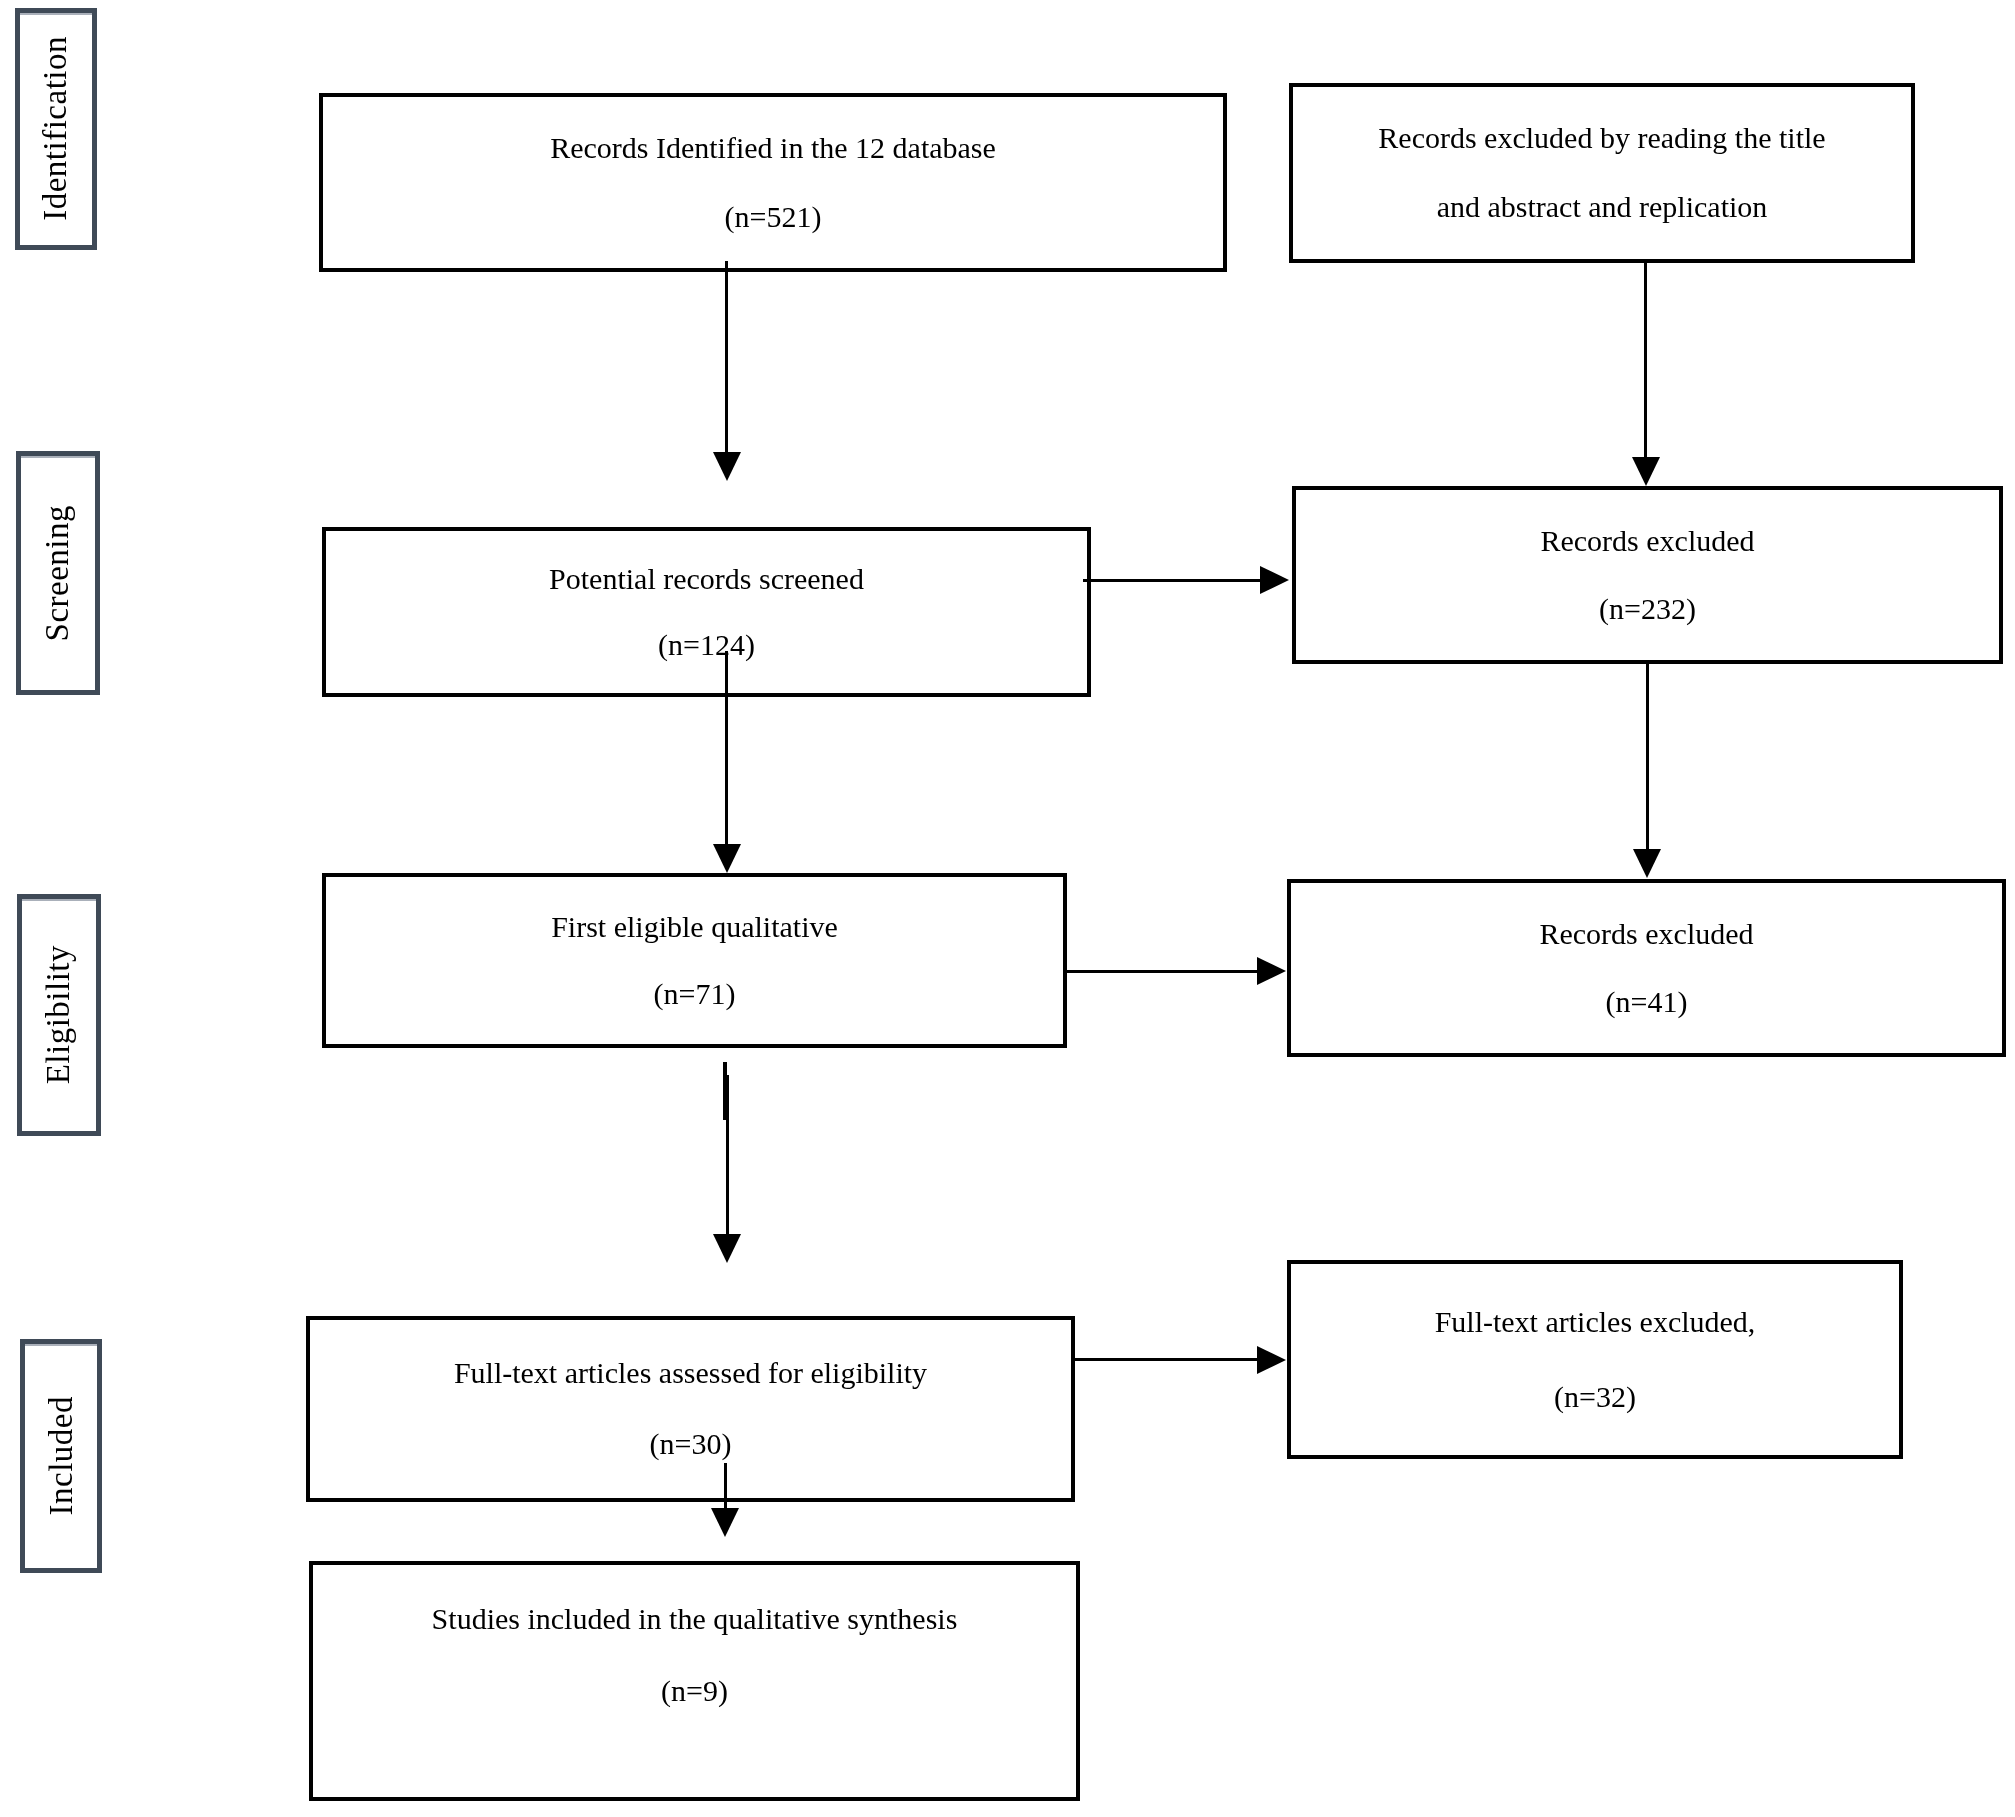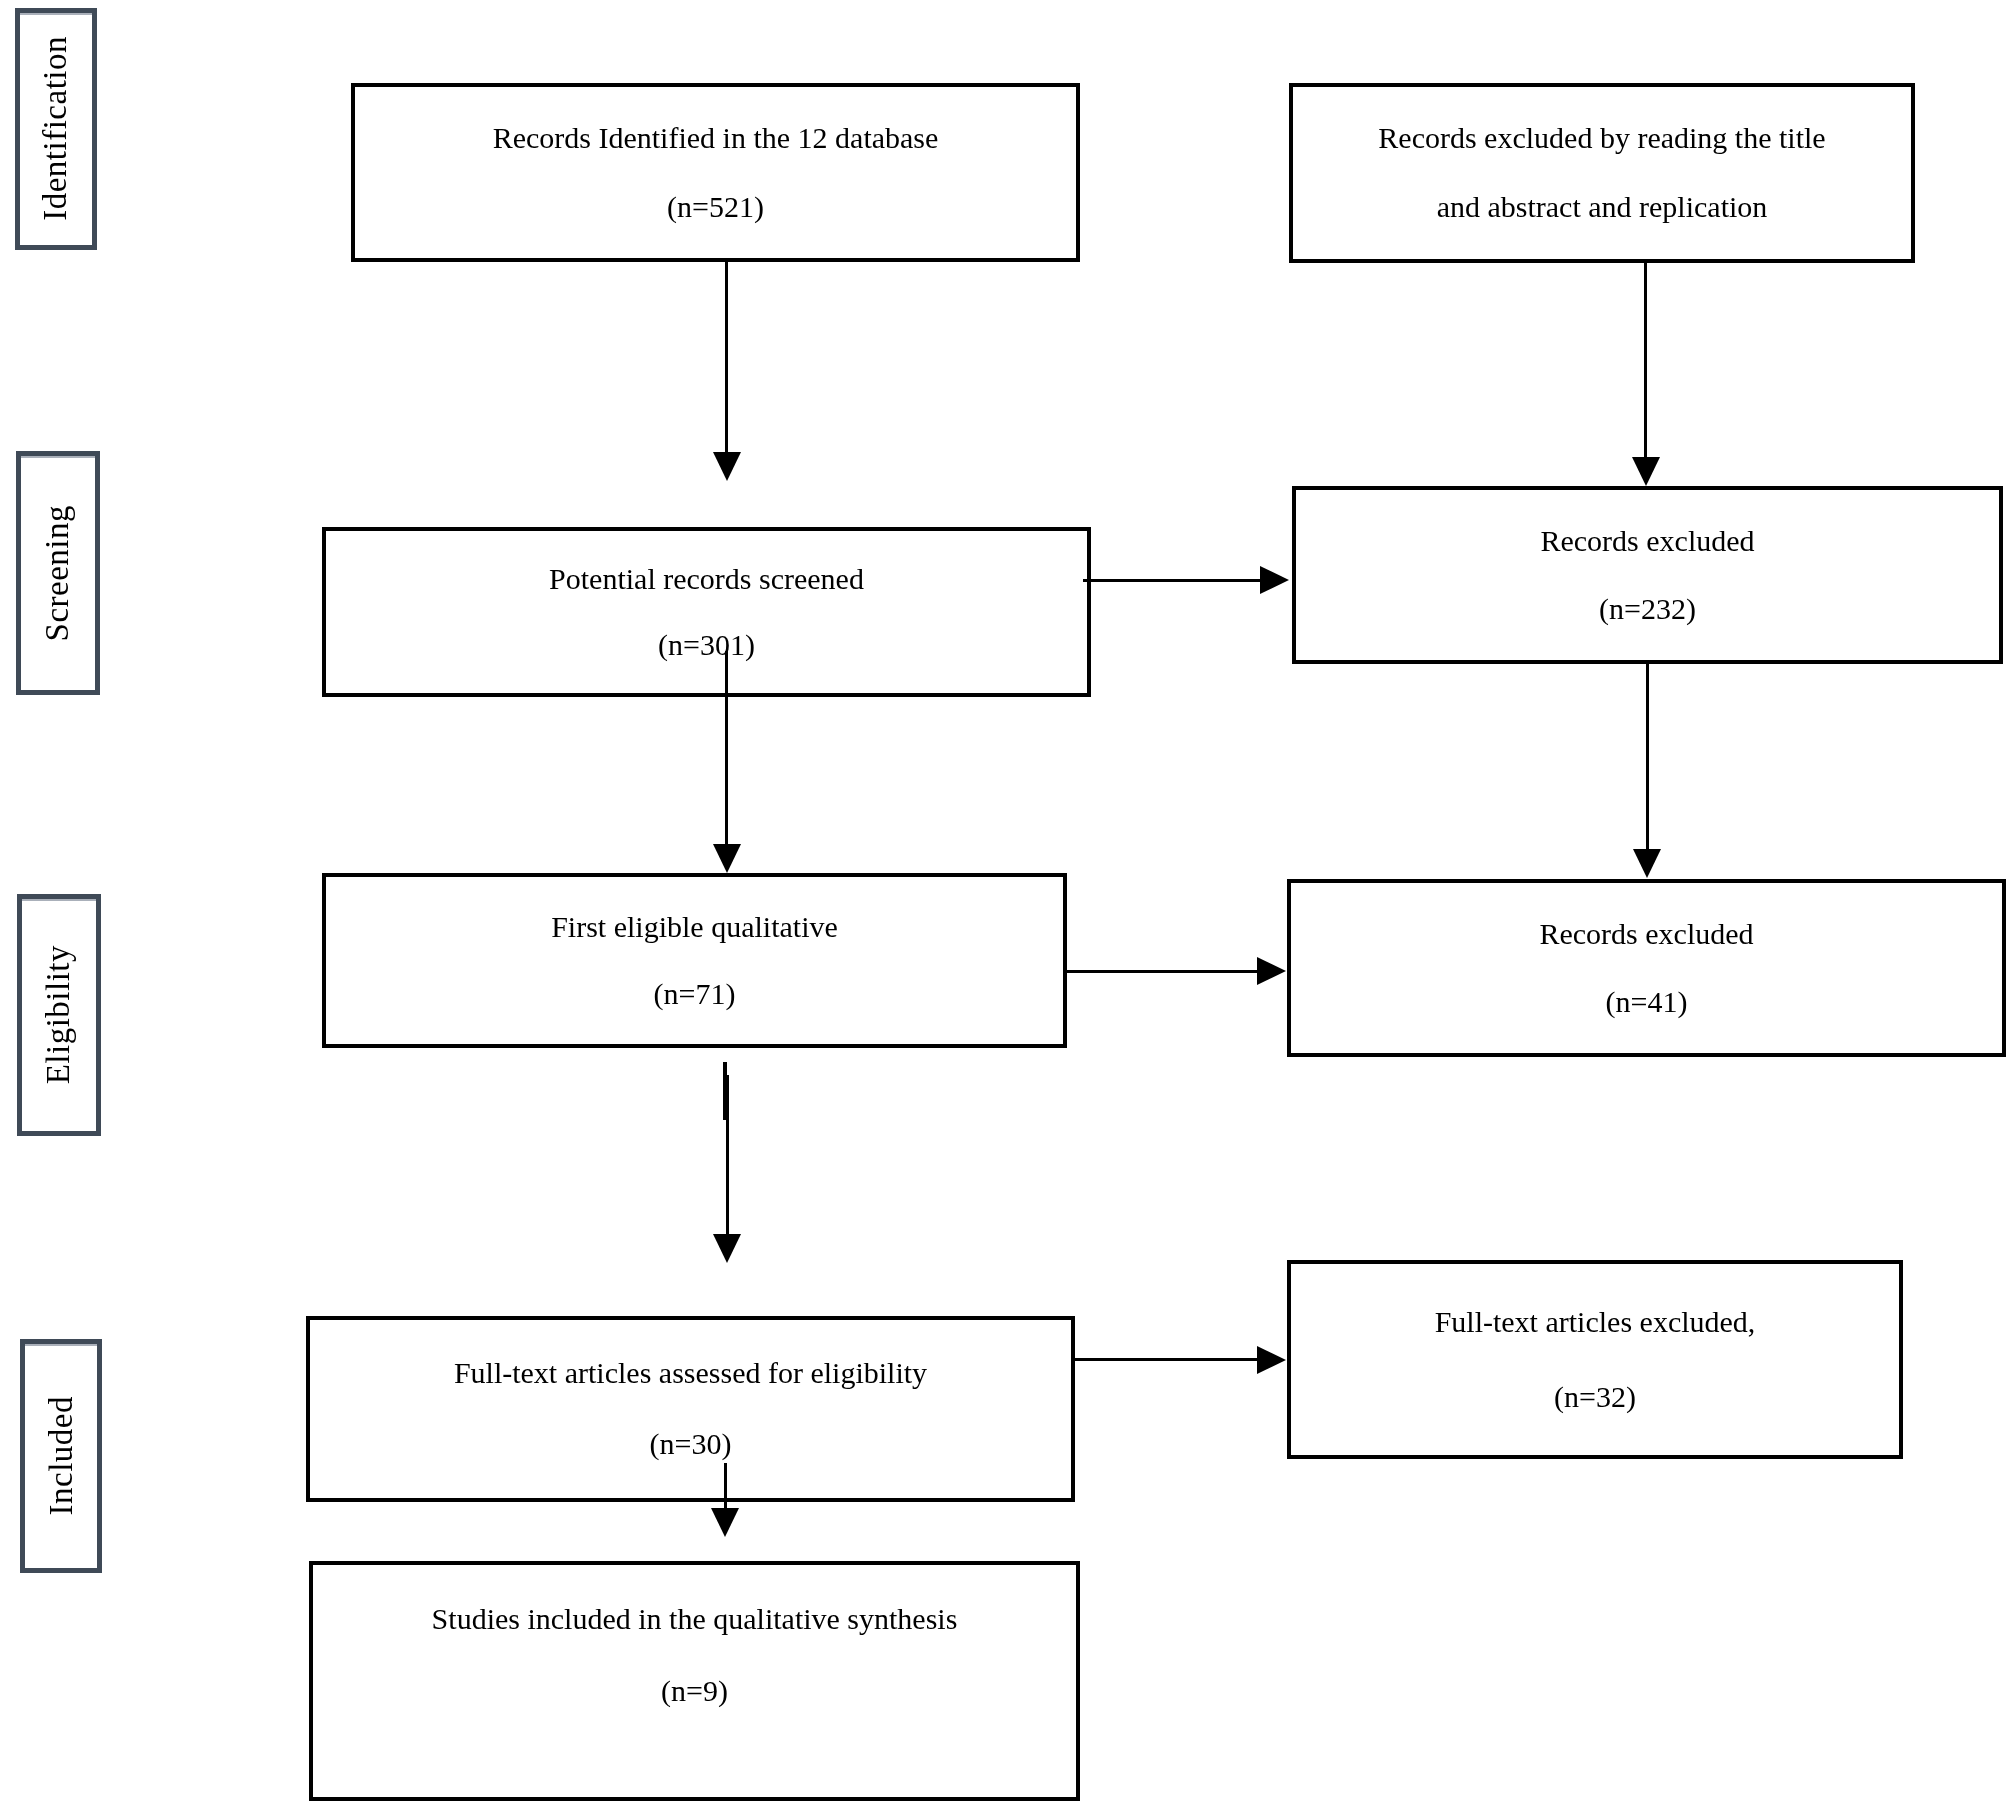--- a/index.html
+++ b/index.html
@@ -89,28 +89,28 @@
   <div class="stage-box" style="left:15.7px; top:451px; width:84px; height:244px;">
     <span>Screening</span>
   </div>
   <div class="stage-box" style="left:16.7px; top:894px; width:84px; height:242px;">
     <span>Eligibility</span>
   </div>
   <div class="stage-box" style="left:20px; top:1339px; width:82px; height:234px;">
     <span>Included</span>
   </div>
 
-  <div class="flow-box" style="left:319px; top:83px; width:729px; height:179px;margin-left:32px;">
+  <div class="flow-box" style="left:319px; top:93px; width:908px; height:179px;">
     <span>Records Identified in the 12 database</span>
     <span>(n=521)</span>
   </div>
 
   <div class="flow-box" style="left:322px; top:481px; width:769px; height:170px;margin-top:46px;">
     <span>Potential records screened</span>
-    <span>(n=301)</span>
+    <span>(n=124)</span>
   </div>
 
   <div class="flow-box" style="left:322px; top:873px; width:745px; height:175px;">
     <span>First eligible qualitative</span>
     <span>(n=71)</span>
   </div>
 
   <div class="flow-box" style="left:306px; top:1316px; width:769px; height:186px;">
     <span>Full-text articles assessed for eligibility</span>
     <span>(n=30)</span>

